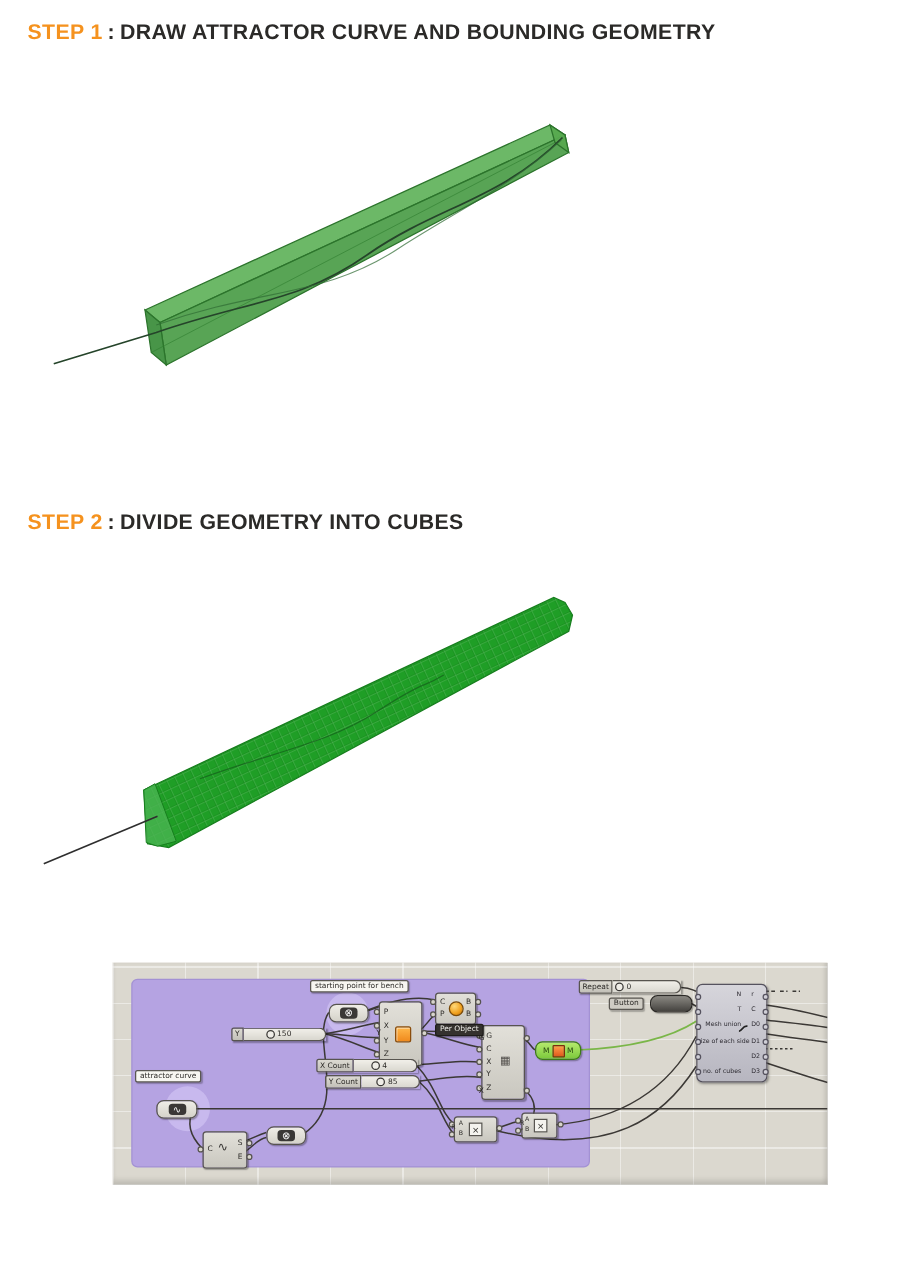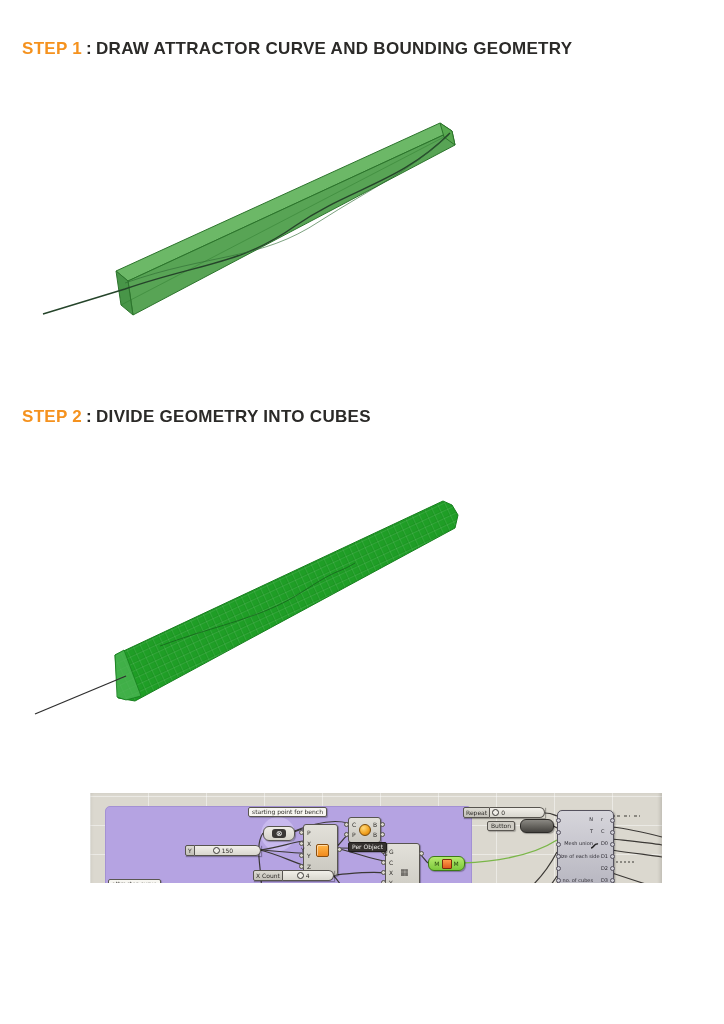--- a/index.html
+++ b/index.html
@@ -1,17 +1,17 @@
 <!DOCTYPE html>
 <html><head>
 <meta charset="utf-8">
 <style>
   html,body{margin:0;padding:0;background:#fff;}
-  #page{position:relative;width:724px;height:860px;background:#fff;overflow:hidden;
-        font-family:"Liberation Sans",sans-serif;margin-top:23px;}
+  #page{position:relative;width:724px;height:1024px;background:#fff;overflow:hidden;
+        font-family:"Liberation Sans",sans-serif;}
   
   .step-heading{position:absolute;left:22px;white-space:nowrap;
         font-weight:700;font-size:17px;letter-spacing:.3px;font-family:"Liberation Sans",sans-serif;}
   .step-heading .badge{color:#f5921e;}
   .step-heading .colon{color:#2b2a28;padding:0 4px;}
   .step-heading .title{color:#2b2a28;}
   
   .fig{position:absolute;left:0;}
   
   #gh{position:absolute;left:90px;top:770px;width:572px;height:178px;background:#dbd8cf;
@@ -95,21 +95,21 @@
     <polygon points="116,178 128,188 133,222 121,212" fill="#3e8f3e" fill-opacity="0.95" stroke="#2c742c" stroke-width="1"></polygon>
 
     <polygon points="440,30 452,38 455,52 444,44" fill="#57a94f" fill-opacity="0.95" stroke="#2c742c" stroke-width="1"></polygon>
 
     <line x1="121" y1="212" x2="444" y2="44" stroke="#2f7d2f" stroke-width="0.8" stroke-opacity="0.6"></line>
 
     <path d="M43,221 L125,196 C200,170 240,172 295,133 C350,95 400,90 450,40" fill="none" stroke="#25442a" stroke-width="1.4"></path>
     <path d="M125,190 C210,160 260,168 320,128 C370,96 410,78 449,42" fill="none" stroke="#2f6b33" stroke-width="0.9" stroke-opacity="0.7"></path>
   </svg>
 
-  <div class="step-heading" style="top:384px">
+  <div class="step-heading" style="top:408px">
     <span class="badge">STEP 2</span><span class="colon">:</span><span class="title">DIVIDE GEOMETRY INTO CUBES</span>
   </div>
 
   <svg class="fig" style="top:455px" width="724" height="250" viewBox="0 0 724 250">
     <defs>
       <pattern id="vox" width="7" height="7" patternUnits="userSpaceOnUse" patternTransform="rotate(-25)">
         <rect width="7" height="7" fill="#1f9e26"></rect>
         <path d="M0 0 H7 M0 0 V7" fill="none" stroke="rgba(255,255,255,0.22)" stroke-width="0.8"></path>
         <path d="M7 0 V7 H0" fill="none" stroke="rgba(0,60,0,0.25)" stroke-width="0.6"></path>
       </pattern>

